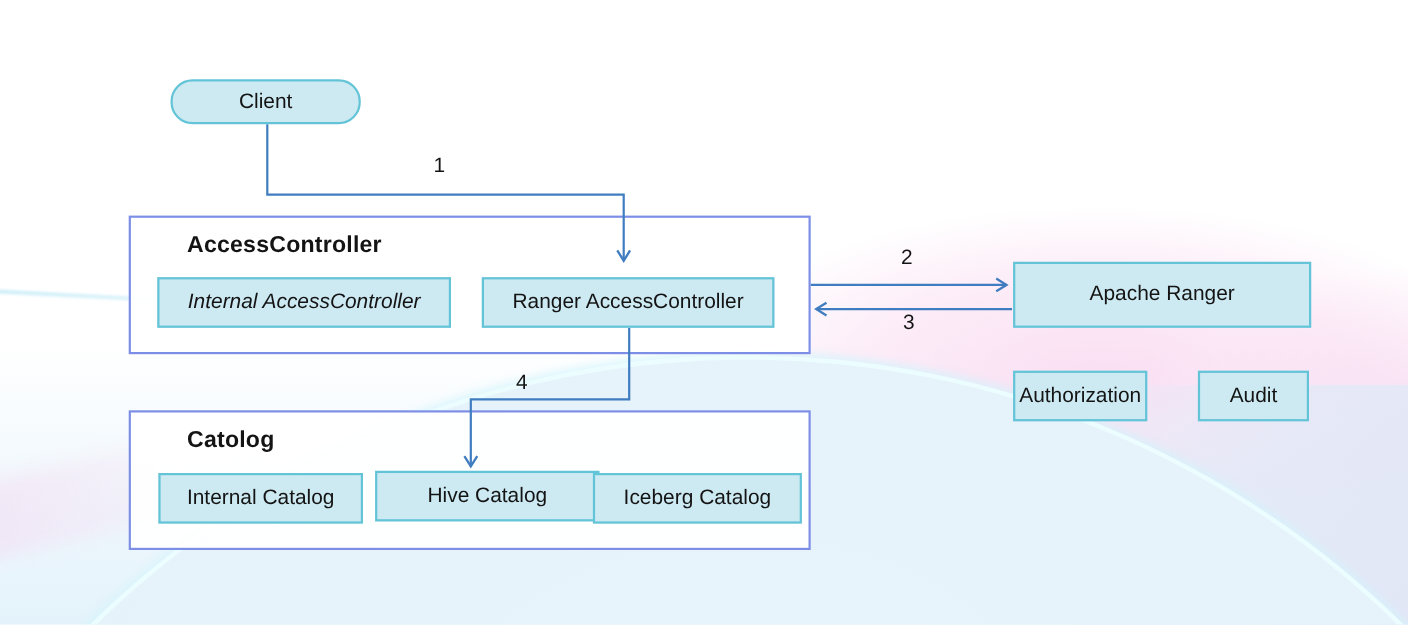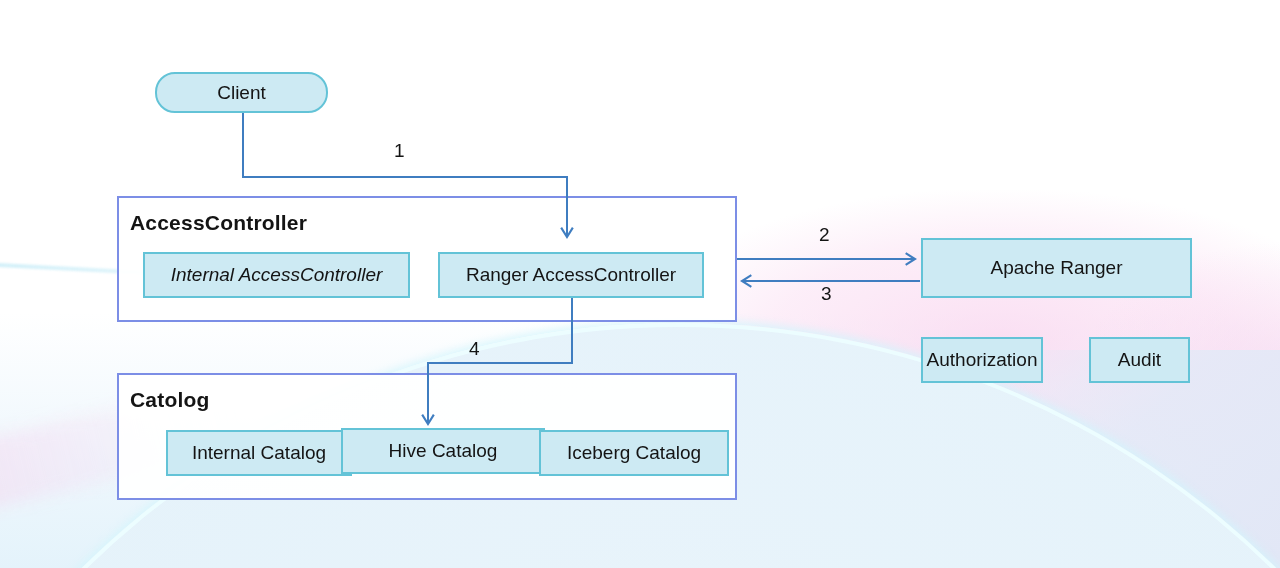--- a/index.html
+++ b/index.html
@@ -56,20 +56,21 @@
     background: rgba(255,255,255,0.93);
     border: 2px solid var(--container-border, #7c8ee6);
     box-sizing: border-box;
   }
   .container-title {
     font-weight: bold;
     font-size: 21px;
     color: var(--text, #111);
     padding: 13px 0 0 11px;
     letter-spacing: 0.2px;
+    margin-left: 40px;
   }
   .node {
     position: absolute;
     background: var(--node-fill, #cdeaf3);
     border: 2px solid var(--node-border, #63c3d7);
     box-sizing: border-box;
     display: flex;
     align-items: center;
     justify-content: center;
     font-size: 19px;
@@ -135,21 +136,21 @@
   <div class="node" style="left:143px; top:252px; width:267px; height:46px;font-style:italic;">Internal AccessController</div>
 
   <div class="node" style="left:438px; top:252px; width:266px; height:46px;">Ranger AccessController</div>
 
   <div class="node" style="left:921px; top:238px; width:271px; height:60px;">Apache Ranger</div>
 
   <div class="node" style="left:921px; top:337px; width:122px; height:46px;">Authorization</div>
 
   <div class="node" style="left:1089px; top:337px; width:101px; height:46px;">Audit</div>
 
-  <div class="node" style="left:144px; top:430px; width:186px; height:46px;margin-left:22px;">Internal Catalog</div>
+  <div class="node" style="left:144px; top:430px; width:186px; height:46px;">Internal Catalog</div>
 
   <div class="node" style="left:341px; top:428px; width:204px; height:46px;">Hive Catalog</div>
 
   <div class="node" style="left:539px; top:430px; width:190px; height:46px;">Iceberg Catalog</div>
 
   <div class="flow-label" style="left:394px; top:140px;">1</div>
   <div class="flow-label" style="left:819px; top:224px;">2</div>
   <div class="flow-label" style="left:821px; top:283px;">3</div>
   <div class="flow-label" style="left:469px; top:338px;">4</div>
 

